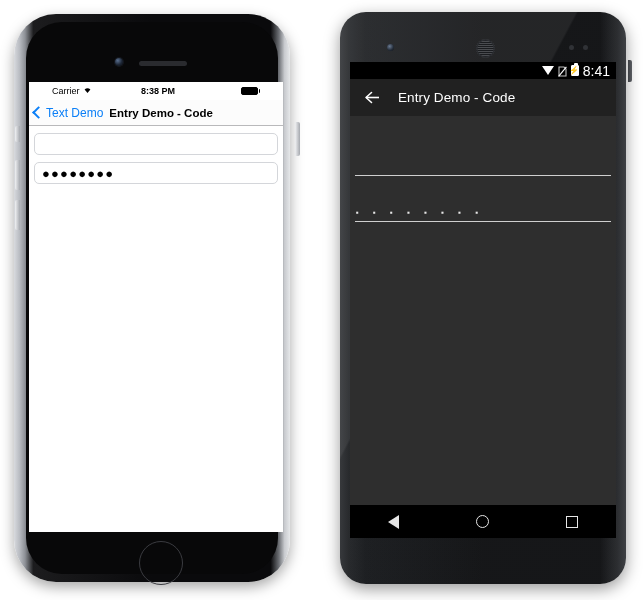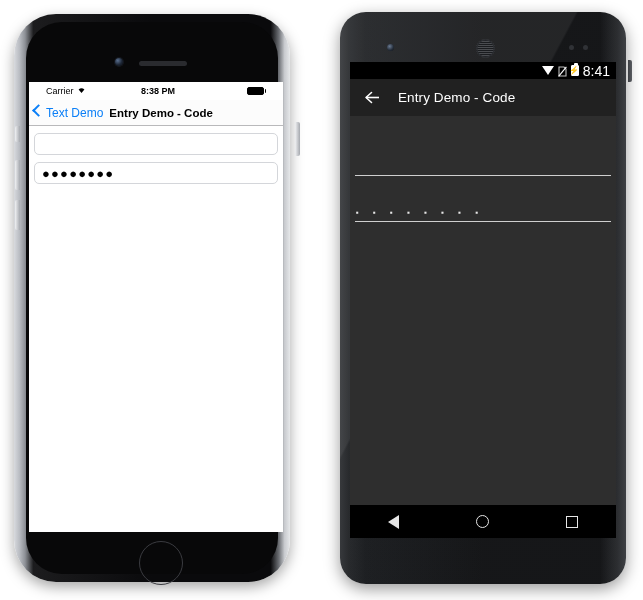--- a/index.html
+++ b/index.html
@@ -93,21 +93,21 @@
   .ip-btn.mute { top: 112px; height: 16px; }
   .ip-btn.volup { top: 146px; height: 30px; }
   .ip-btn.voldn { top: 186px; height: 30px; }
   .ip-btn.power { left: 281px; top: 108px; height: 34px; border-radius: 0 2px 2px 0; }
 
   
   .ios-status {
     height: 18px;
     display: flex;
     align-items: center;
-    padding: 0 17px;
+    padding: 0 23px;
     font-size: 9px;
     color: #000;
     position: relative;
     background: #fff;
   }
   .ios-status .carrier {
     display: flex;
     align-items: center;
     gap: 3px;
   }
@@ -142,20 +142,21 @@
     height: 26px;
     background: #fcfcfc;
     border-bottom: 1px solid #b9b9bb;
     display: flex;
     align-items: center;
     padding-left: 5px;
     box-sizing: border-box;
   }
   .ios-back {
     display: flex;
+    align-items: center;
     color: #0b7ff7;
     font-size: 12px;
     gap: 2px;
   }
   .ios-chev {
     display: inline-block;
     width: 7px; height: 7px;
     border-left: 2.1px solid #0b7ff7;
     border-bottom: 2.1px solid #0b7ff7;
     transform: rotate(45deg);

